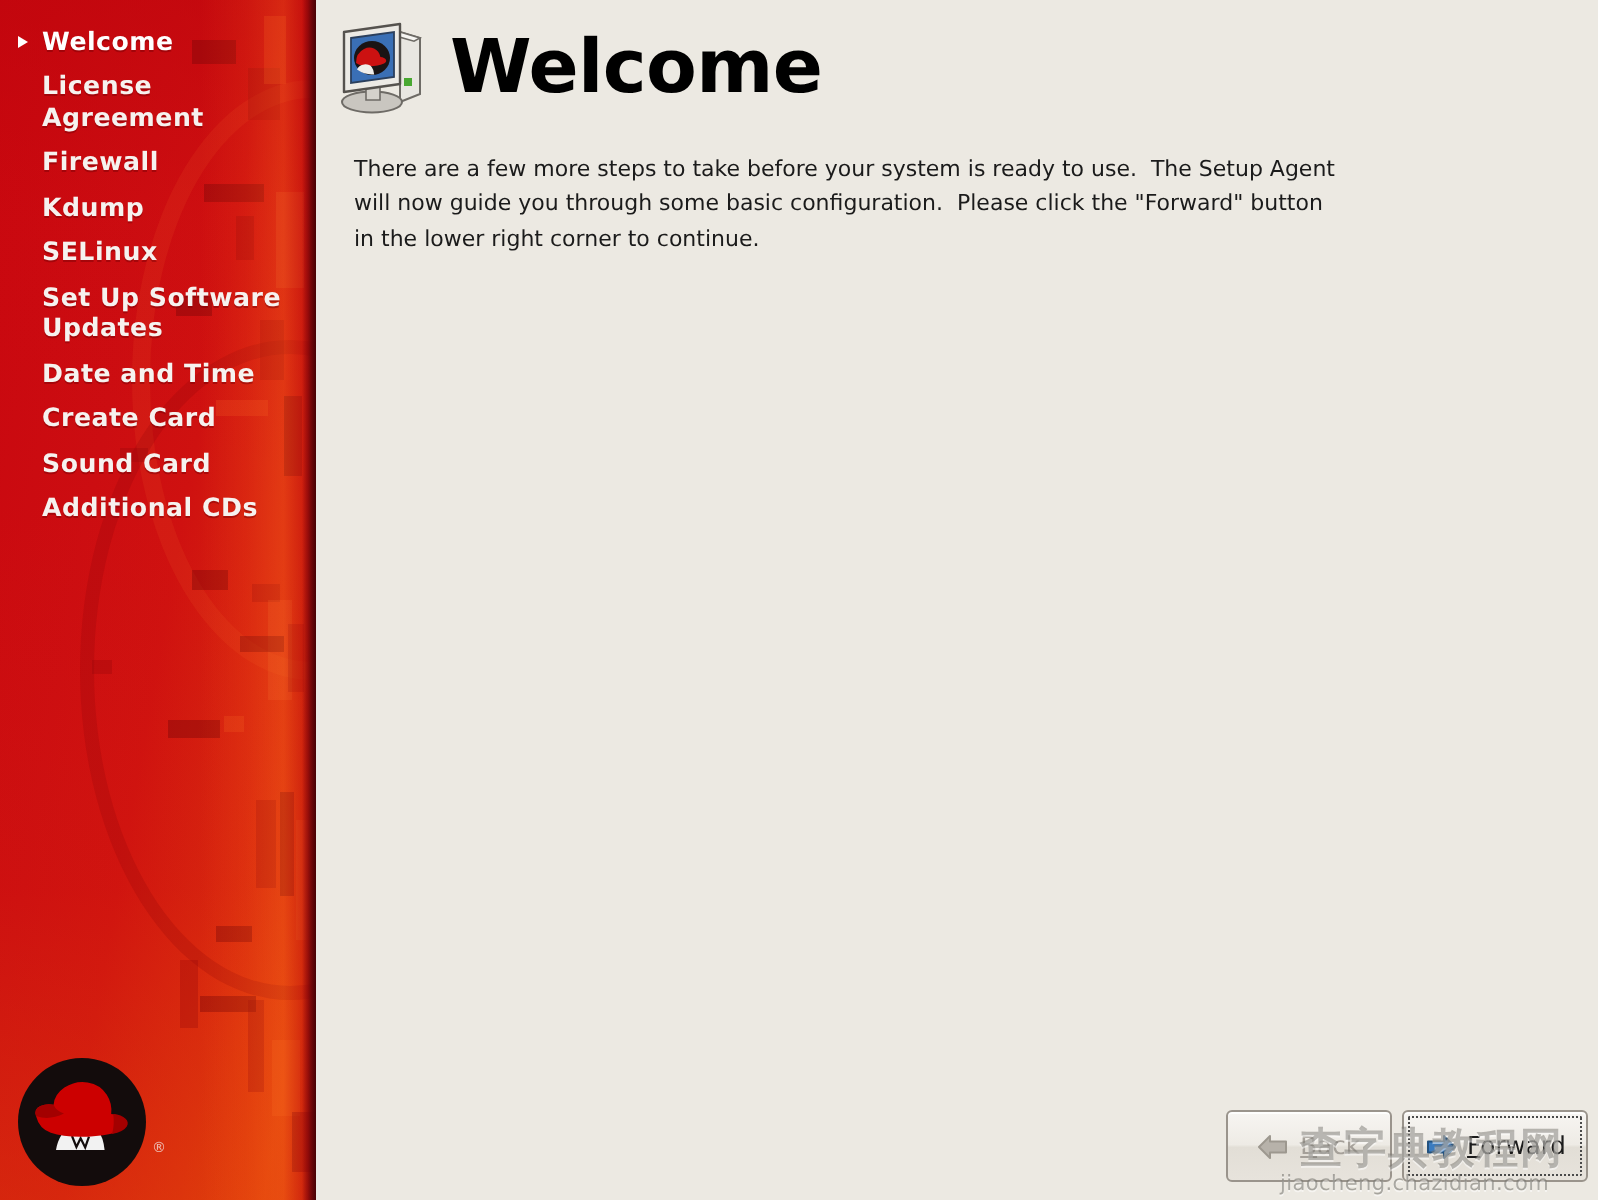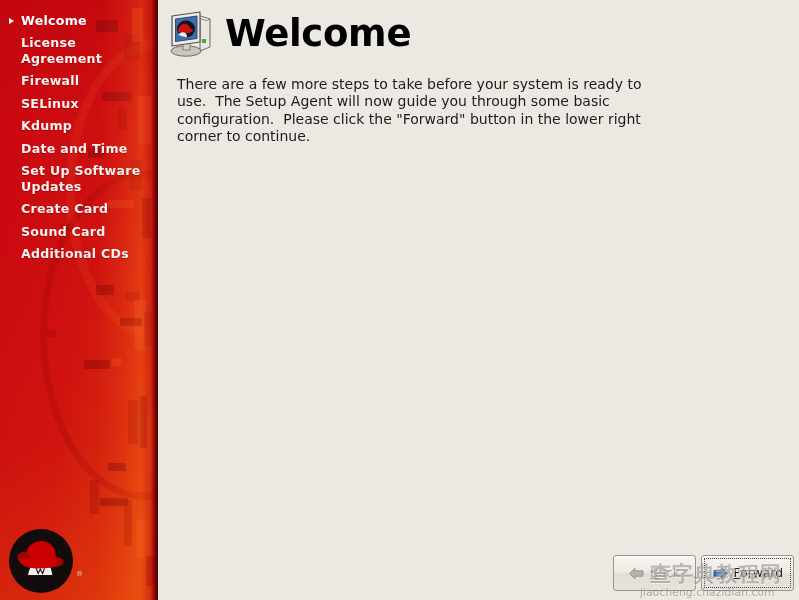--- a/index.html
+++ b/index.html
@@ -173,21 +173,21 @@
     font-weight: bold;
     color: #000000;
     line-height: 42px;
     letter-spacing: -0.3px;
     margin-left: 6px;
     white-space: nowrap;
   }
   #body-text {
     margin: 17px 8px 0 19px;
     width: 497px;
-    font-size: 14px;
+    font-size: 11px;
     line-height: 17.3px;
     color: #1b1b1b;
     white-space: pre-wrap;
   }
 
   
   #btn-bar {
     position: absolute;
     right: 5px;
     bottom: 9px;
@@ -305,30 +305,30 @@
         <span class="nav-marker"></span>
         <span>Welcome</span>
       </li>
       <li class="nav-item">
         <span>License Agreement</span>
       </li>
       <li class="nav-item">
         <span>Firewall</span>
       </li>
       <li class="nav-item">
+        <span>Kdump</span>
+      </li>
+      <li class="nav-item">
         <span>SELinux</span>
       </li>
       <li class="nav-item">
-        <span>Kdump</span>
+        <span>Set Up Software Updates</span>
       </li>
       <li class="nav-item">
         <span>Date and Time</span>
-      </li>
-      <li class="nav-item">
-        <span>Set Up Software Updates</span>
       </li>
       <li class="nav-item">
         <span>Create Card</span>
       </li>
       <li class="nav-item">
         <span>Sound Card</span>
       </li>
       <li class="nav-item">
         <span>Additional CDs</span>
       </li>

